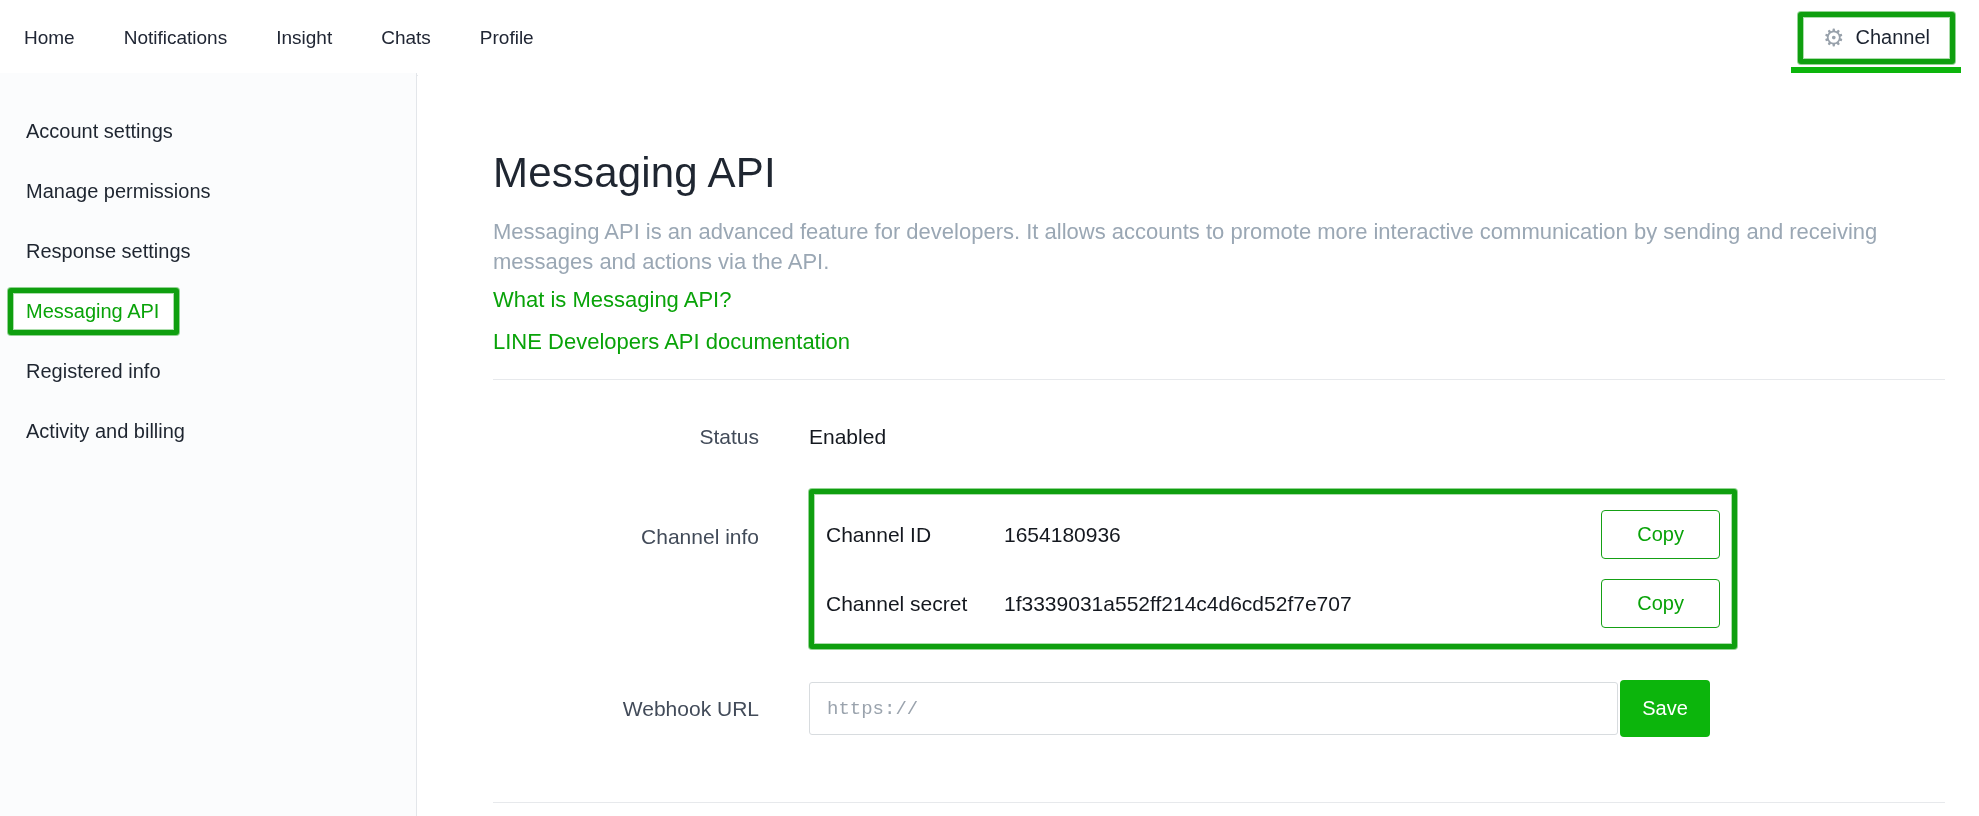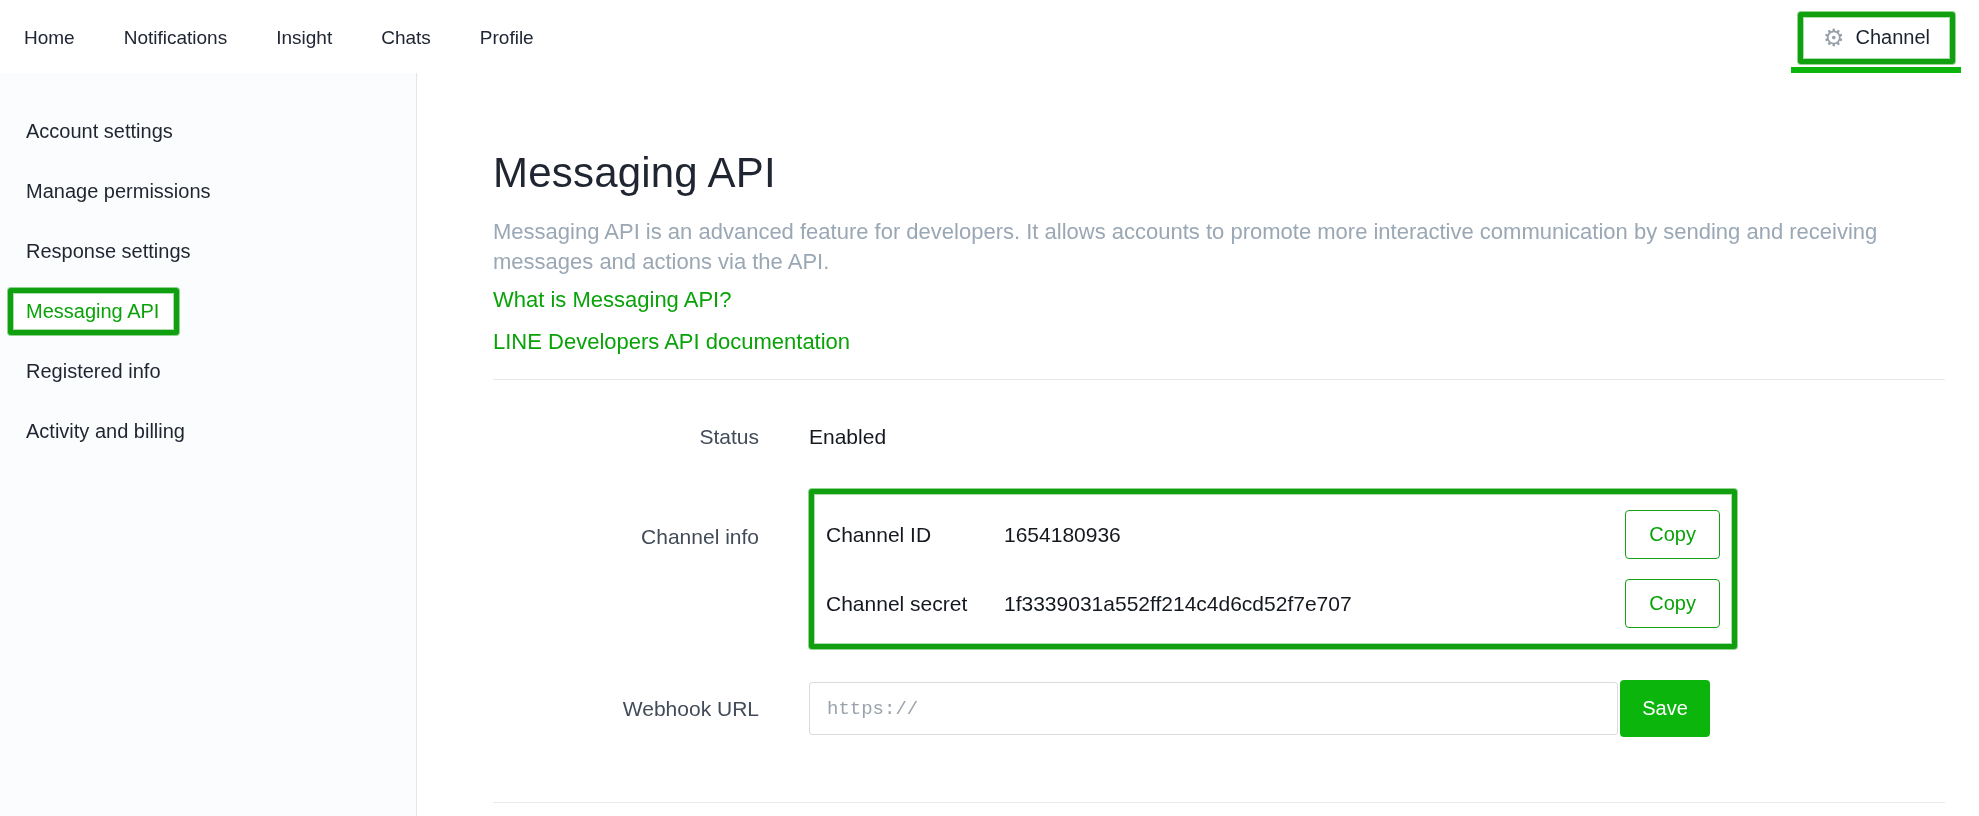--- a/index.html
+++ b/index.html
@@ -46,21 +46,21 @@
   .row-label { font-size:21px; color:#424b59; text-align:right; white-space:nowrap; }
   .row-status { margin-top:45px; align-items:center; }
   .status-value { font-size:21px; color:#14181f; font-weight:500; }
 
   .row-channel { margin-top:40px; }
   .row-channel .row-label { padding-top:36px; }
   .channel-box { width:928px; padding:6px 12px; background:#fff; }
   .channel-line { display:flex; align-items:center; height:69px; }
   .channel-name { width:178px; font-size:21px; color:#14181f; }
   .channel-value { font-size:21px; color:#14181f; }
-  .copy-btn { margin-left:auto; padding:12px 23px; font-size:20px; color:#09a309;
+  .copy-btn { margin-left:auto; padding:12px 35px; font-size:20px; color:#09a309;
               background:#fff; border:1px solid #15a015; border-radius:4px; cursor:pointer;
               font-family:"Liberation Sans", sans-serif; }
 
   .row-webhook { margin-top:31px; align-items:center; }
   .webhook-field { display:flex; align-items:center; }
   .webhook-input { width:809px; height:53px; border:1px solid #d8dcdf; border-radius:3px;
                    padding:0 17px; font-family:Liberation Mono, monospace;
                    font-size:19px; color:#333; background:#fff; }
   .webhook-input::placeholder { color:#9aa3ad; }
   .save-btn { width:90px; height:57px; margin-left:2px; background:#0cb50c; color:#fff;

